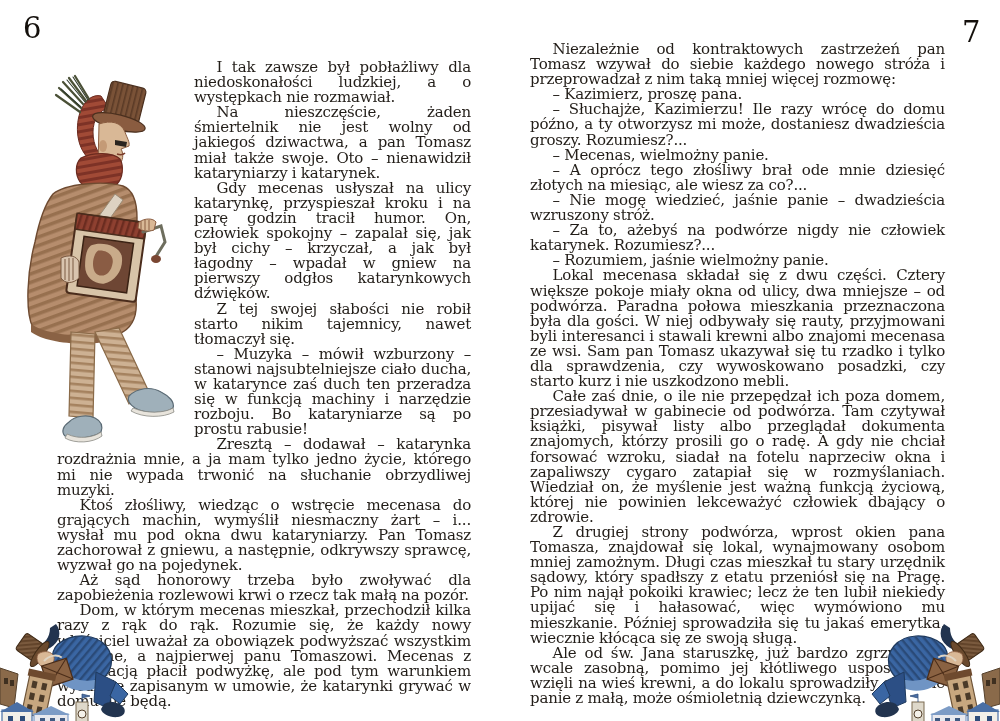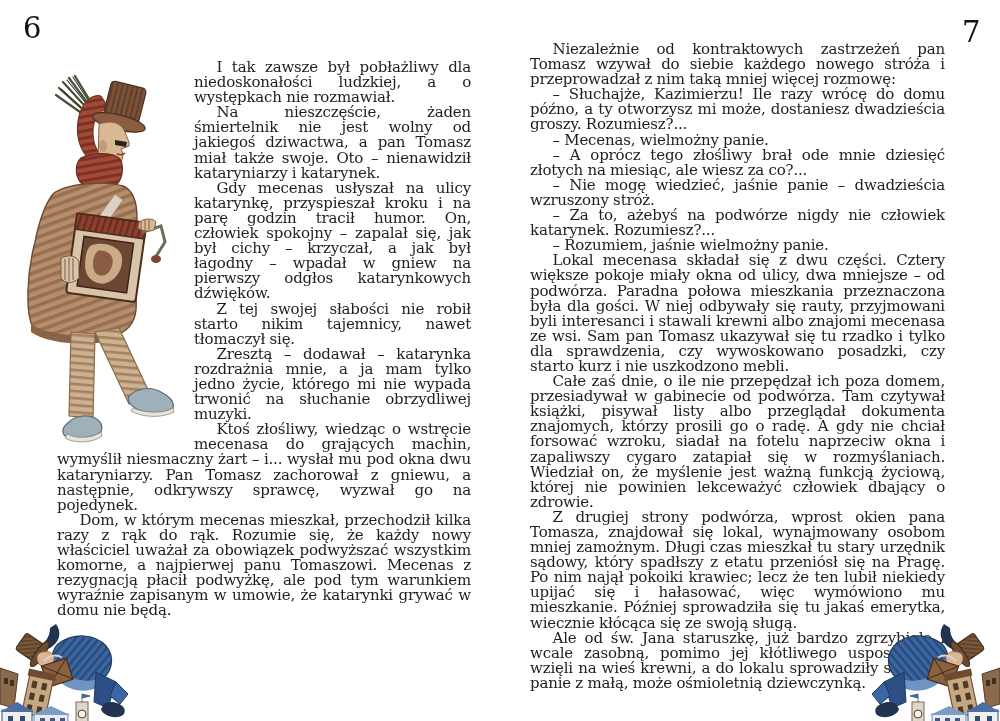--- a/index.html
+++ b/index.html
@@ -141,22 +141,24 @@
           <g>
             <path d="M72,356 C64,352 52,354 46,360 C40,364 38,370 42,374 C52,378 70,376 78,370 C80,364 78,359 72,356 Z" fill="#9fb0ba" stroke="#5a6a74" stroke-width="1.2"></path>
             <path d="M44,372 C56,378 72,375 78,370 L79,374 C70,381 52,382 42,376 Z" fill="#e8e4dc" stroke="#8a8a84" stroke-width="0.8"></path>
           </g>
         </svg>
       </div>
     <p>I tak zawsze był pobłażliwy dla niedoskonałości ludzkiej, a o występkach nie rozmawiał.</p>
         <p>Na nieszczęście, żaden śmiertelnik nie jest wolny od jakiegoś dziwactwa, a pan Tomasz miał także swoje. Oto – nienawidził kataryniarzy i katarynek.</p>
         <p>Gdy mecenas usłyszał na ulicy katarynkę, przyspieszał kroku i na parę godzin tracił humor. On, człowiek spokojny – zapalał się, jak był cichy – krzyczał, a jak był łagodny – wpadał w gniew na pierwszy odgłos katarynkowych dźwięków.</p>
         <p>Z tej swojej słabości nie robił starto nikim tajemnicy, nawet tłomaczył się.</p>
+        <p>– Muzyka – mówił wzburzony – stanowi najsubtelniejsze ciało ducha, w katarynce zaś duch ten przeradza się w funkcją machiny i narzędzie rozboju. Bo kataryniarze są po prostu rabusie!</p>
         <p>Zresztą – dodawał – katarynka rozdrażnia mnie, a ja mam tylko jedno życie, którego mi nie wypada trwonić na słuchanie obrzydliwej muzyki.</p>
         <p>Ktoś złośliwy, wiedząc o wstręcie mecenasa do grających machin, wymyślił niesmaczny żart – i... wysłał mu pod okna dwu kataryniarzy. Pan Tomasz zachorował z gniewu, a następnie, odkrywszy sprawcę, wyzwał go na pojedynek.</p>
+        <p>Aż sąd honorowy trzeba było zwoływać dla zapobieżenia rozlewowi krwi o rzecz tak małą na pozór.</p>
         <p>Dom, w którym mecenas mieszkał, przechodził kilka razy z rąk do rąk. Rozumie się, że każdy nowy właściciel uważał za obowiązek podwyższać wszystkim komorne, a najpierwej panu Tomaszowi. Mecenas z rezygnacją płacił podwyżkę, ale pod tym warunkiem wyraźnie zapisanym w umowie, że katarynki grywać w domu nie będą.</p>
       </div>
 
     <div class="corner corner-left">
       <svg width="150" height="104" viewBox="0 0 150 104">
         <defs>
           <pattern id="blueStr" width="6" height="6" patternUnits="userSpaceOnUse" patternTransform="rotate(40)">
             <rect width="6" height="6" fill="#3a66a3"></rect>
               <rect width="2.4" height="6" fill="#2a4a78"></rect>
           </pattern>
@@ -225,20 +227,21 @@
         <use href="#corner-deco" xlink:href="#corner-deco"></use>
       </svg>
     </div>
   </div>
 
   <div class="page right">
     <div class="page-number pn-right">7</div>
 
     <div class="text-block rt">
         <p>Niezależnie od kontraktowych zastrzeżeń pan Tomasz wzywał do siebie każdego nowego stróża i przeprowadzał z nim taką mniej więcej rozmowę:</p>
+        <p>– Kazimierz, proszę pana.</p>
         <p>– Słuchajże, Kazimierzu! Ile razy wrócę do domu późno, a ty otworzysz mi może, dostaniesz dwadzieścia groszy. Rozumiesz?...</p>
         <p>– Mecenas, wielmożny panie.</p>
         <p>– A oprócz tego złośliwy brał ode mnie dziesięć złotych na miesiąc, ale wiesz za co?...</p>
         <p>– Nie mogę wiedzieć, jaśnie panie – dwadzieścia wzruszony stróż.</p>
         <p>– Za to, ażebyś na podwórze nigdy nie człowiek katarynek. Rozumiesz?...</p>
         <p>– Rozumiem, jaśnie wielmożny panie.</p>
         <p>Lokal mecenasa składał się z dwu części. Cztery większe pokoje miały okna od ulicy, dwa mniejsze – od podwórza. Paradna połowa mieszkania przeznaczona była dla gości. W niej odbywały się rauty, przyjmowani byli interesanci i stawali krewni albo znajomi mecenasa ze wsi. Sam pan Tomasz ukazywał się tu rzadko i tylko dla sprawdzenia, czy wywoskowano posadzki, czy starto kurz i nie uszkodzono mebli.</p>
         <p>Całe zaś dnie, o ile nie przepędzał ich poza domem, przesiadywał w gabinecie od podwórza. Tam czytywał książki, pisywał listy albo przeglądał dokumenta znajomych, którzy prosili go o radę. A gdy nie chciał forsować wzroku, siadał na fotelu naprzeciw okna i zapaliwszy cygaro zatapiał się w rozmyślaniach. Wiedział on, że myślenie jest ważną funkcją życiową, której nie powinien lekceważyć człowiek dbający o zdrowie.</p>
         <p>Z drugiej strony podwórza, wprost okien pana Tomasza, znajdował się lokal, wynajmowany osobom mniej zamożnym. Długi czas mieszkał tu stary urzędnik sądowy, który spadłszy z etatu przeniósł się na Pragę. Po nim najął pokoiki krawiec; lecz że ten lubił niekiedy upijać się i hałasować, więc wymówiono mu mieszkanie. Później sprowadziła się tu jakaś emerytka, wiecznie kłócąca się ze swoją sługą.</p>
         <p>Ale od św. Jana staruszkę, już bardzo zgrzybiałą i wcale zasobną, pomimo jej kłótliwego usposobienia wzięli na wieś krewni, a do lokalu sprowadziły się dwie panie z małą, może ośmioletnią dziewczynką.</p>

